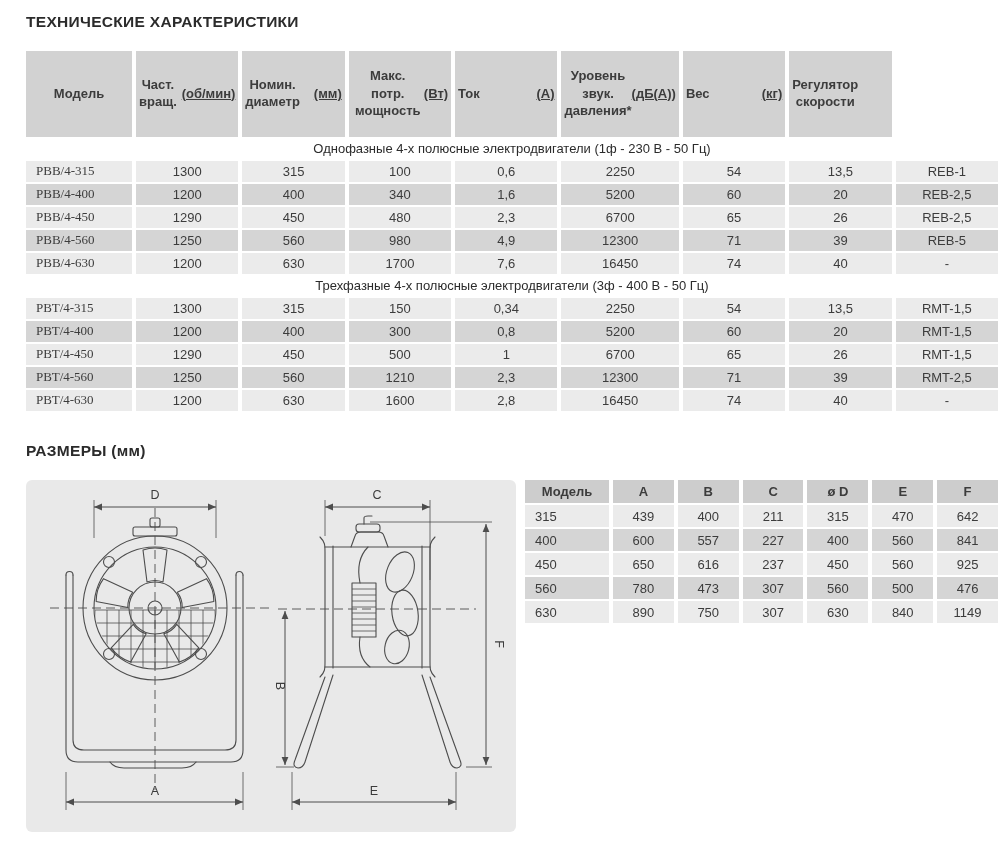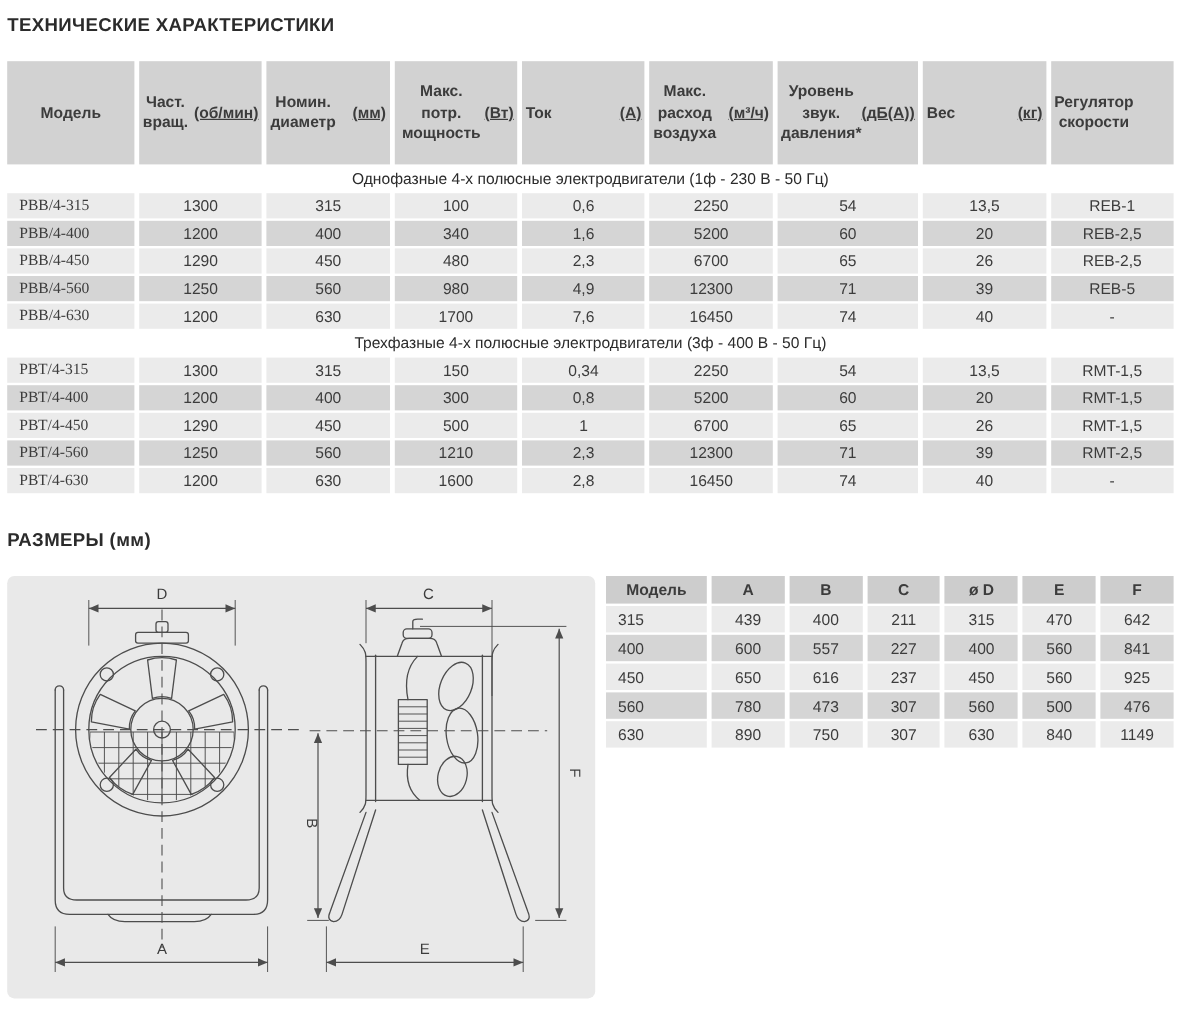--- a/index.html
+++ b/index.html
@@ -5,21 +5,21 @@
   :root{
     --c-header:#d2d2d2; --c-dark:#d5d5d5; --c-light:#ebebeb; --c-dims-header:#cdcdcd;
     --c-panel:#e9e9e9; --c-text:#3c3c3c; --c-title:#2b2b2b; --c-line:#4d4d4d;
   }
   *{box-sizing:border-box;}
   html,body{margin:0;padding:0;}
   body{
     width:1000px;height:856px;overflow:hidden;background:#ffffff;
     font-family:"Liberation Sans",sans-serif;color:var(--c-text);
   }
-  .page{padding:0 6px;}
+  .page{padding:0 26px;}
   h1.sec-title{
     font-size:15.5px;font-weight:700;letter-spacing:.3px;color:var(--c-title);
     margin:0;padding-top:13px;line-height:1.2;
   }
   h2.sec-title{
     font-size:15.5px;font-weight:700;letter-spacing:.3px;color:var(--c-title);
     margin:31px 0 20px 0;line-height:1.2;
   }
   
   .spec-table{
@@ -97,26 +97,20 @@
         <div class="hunit">(мм)</div>
       </div>
       <div class="hcell">
         <div class="hname">Макс. потр.
 мощность</div>
         <div class="hunit">(Вт)</div>
       </div>
       <div class="hcell">
         <div class="hname">Ток</div>
         <div class="hunit">(А)</div>
-      </div>
-      <div class="hcell">
-        <div class="hname">Макс.
-расход
-воздуха</div>
-        <div class="hunit">(м³/ч)</div>
       </div>
       <div class="hcell">
         <div class="hname">Уровень звук.
 давления*</div>
         <div class="hunit">(дБ(А))</div>
       </div>
       <div class="hcell">
         <div class="hname">Вес</div>
         <div class="hunit">(кг)</div>
       </div>

